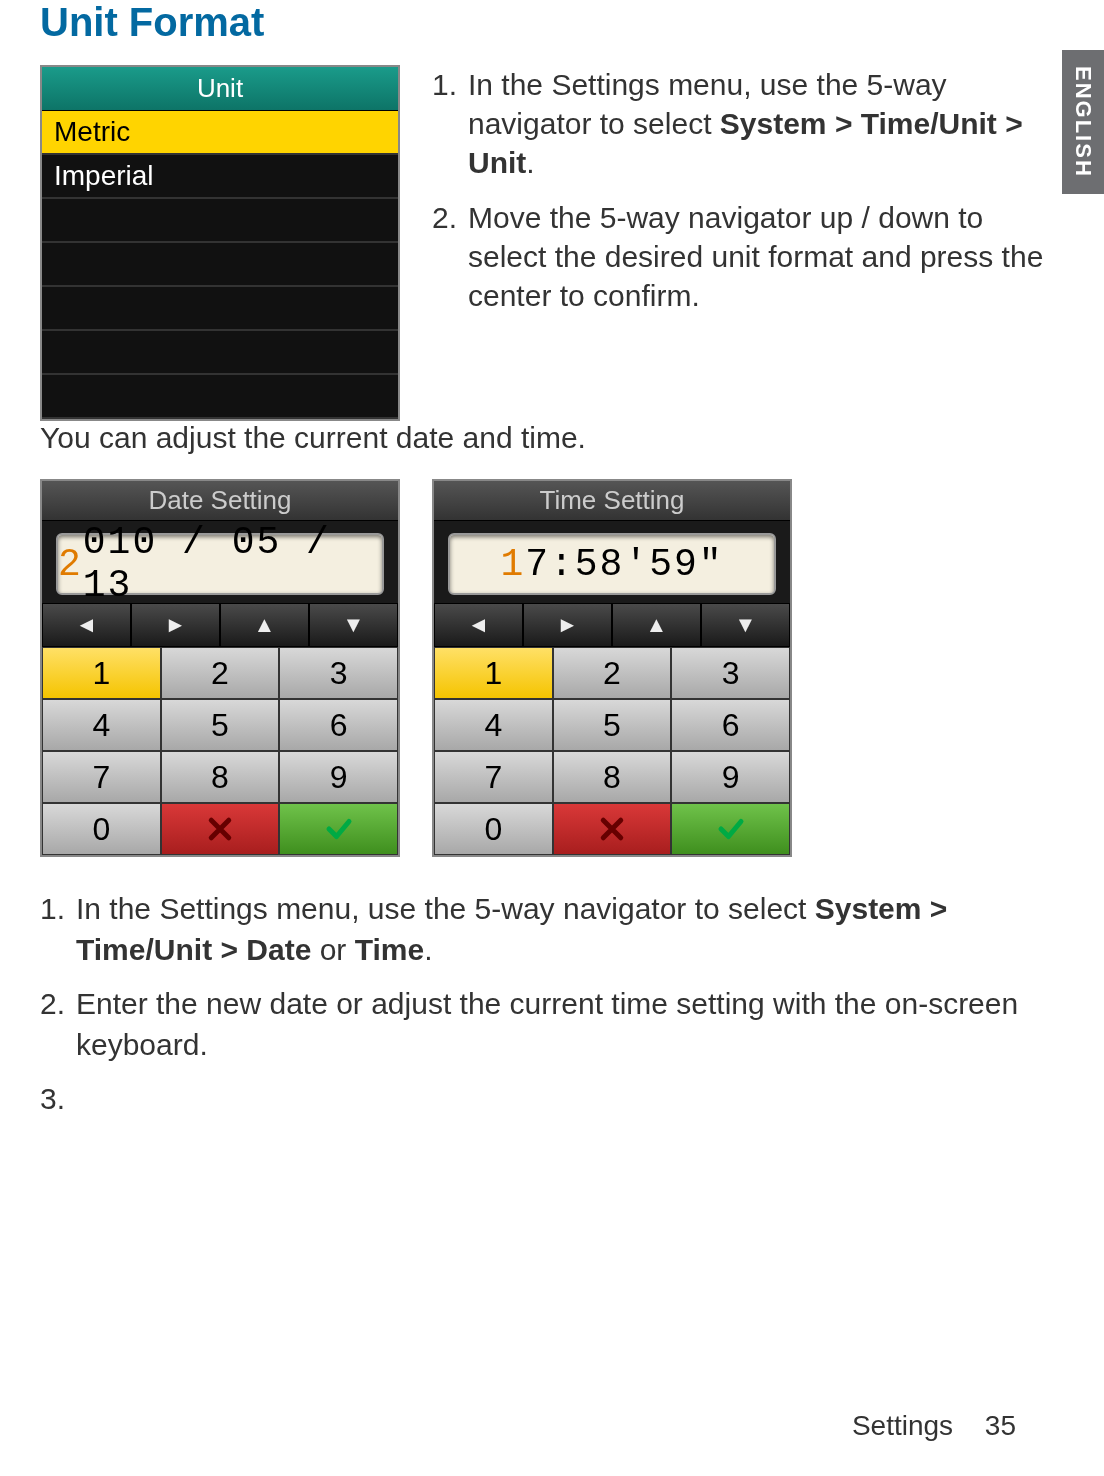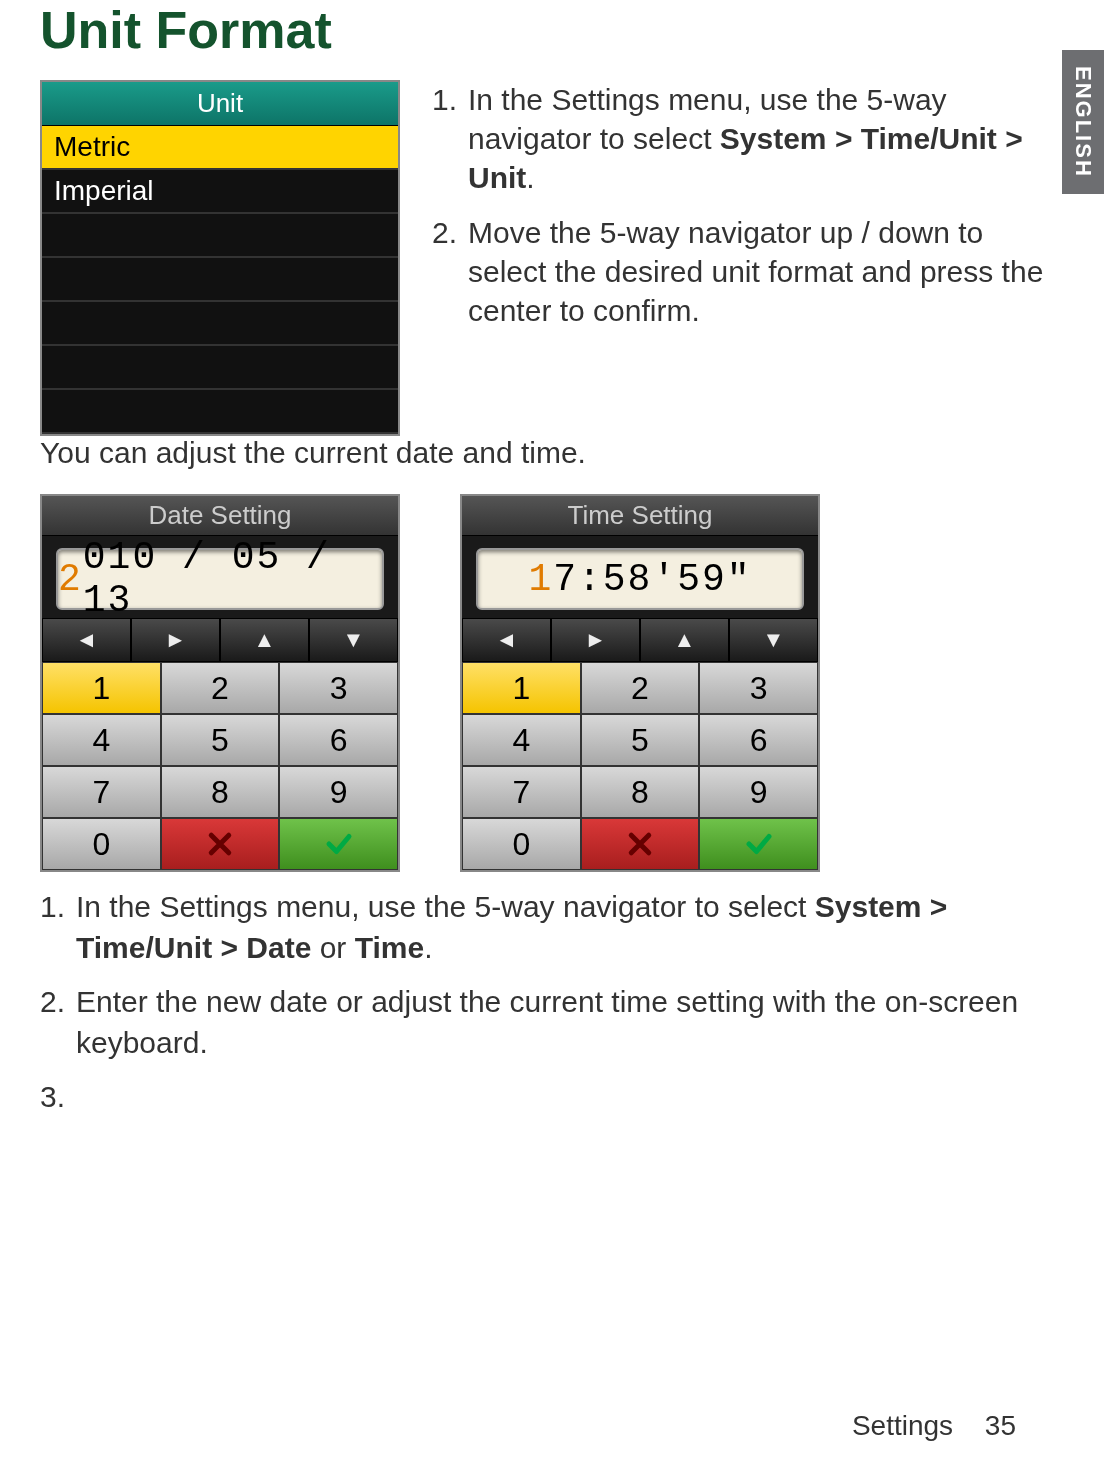--- a/index.html
+++ b/index.html
@@ -21,23 +21,23 @@
     background: #6d6e71;
     color: #fff;
     writing-mode: vertical-rl;
     text-orientation: mixed;
     padding: 16px 8px;
     font-size: 22px;
     font-weight: bold;
     letter-spacing: 2px;
   }
   h2.unit-format {
-    font-size: 52px;
+    font-size: 40px;
     font-weight: bold;
-    color: #14532d;
+    color: #0369a1;
     margin-bottom: 20px;
   }
   h1.adjust-title {
     font-size: 48px;
     font-weight: bold;
     color: #1d5fb3;
     margin-top: 60px;
     margin-bottom: 8px;
   }
   .subtitle {
@@ -94,22 +94,22 @@
     margin-bottom: 16px;
   }
   .instructions li .num {
     position: absolute;
     left: 0;
     top: 0;
   }
   .bold { font-weight: bold; }
   .screens-row {
     display: flex;
-    gap: 60px;
-    margin-bottom: 15px;
+    gap: 32px;
+    margin-bottom: 32px;
   }
   .device-screen {
     width: 360px;
     border: 2px solid #888;
     background: #111;
   }
   .ds-title {
     background: linear-gradient(#555, #333);
     color: #ccc;
     text-align: center;

